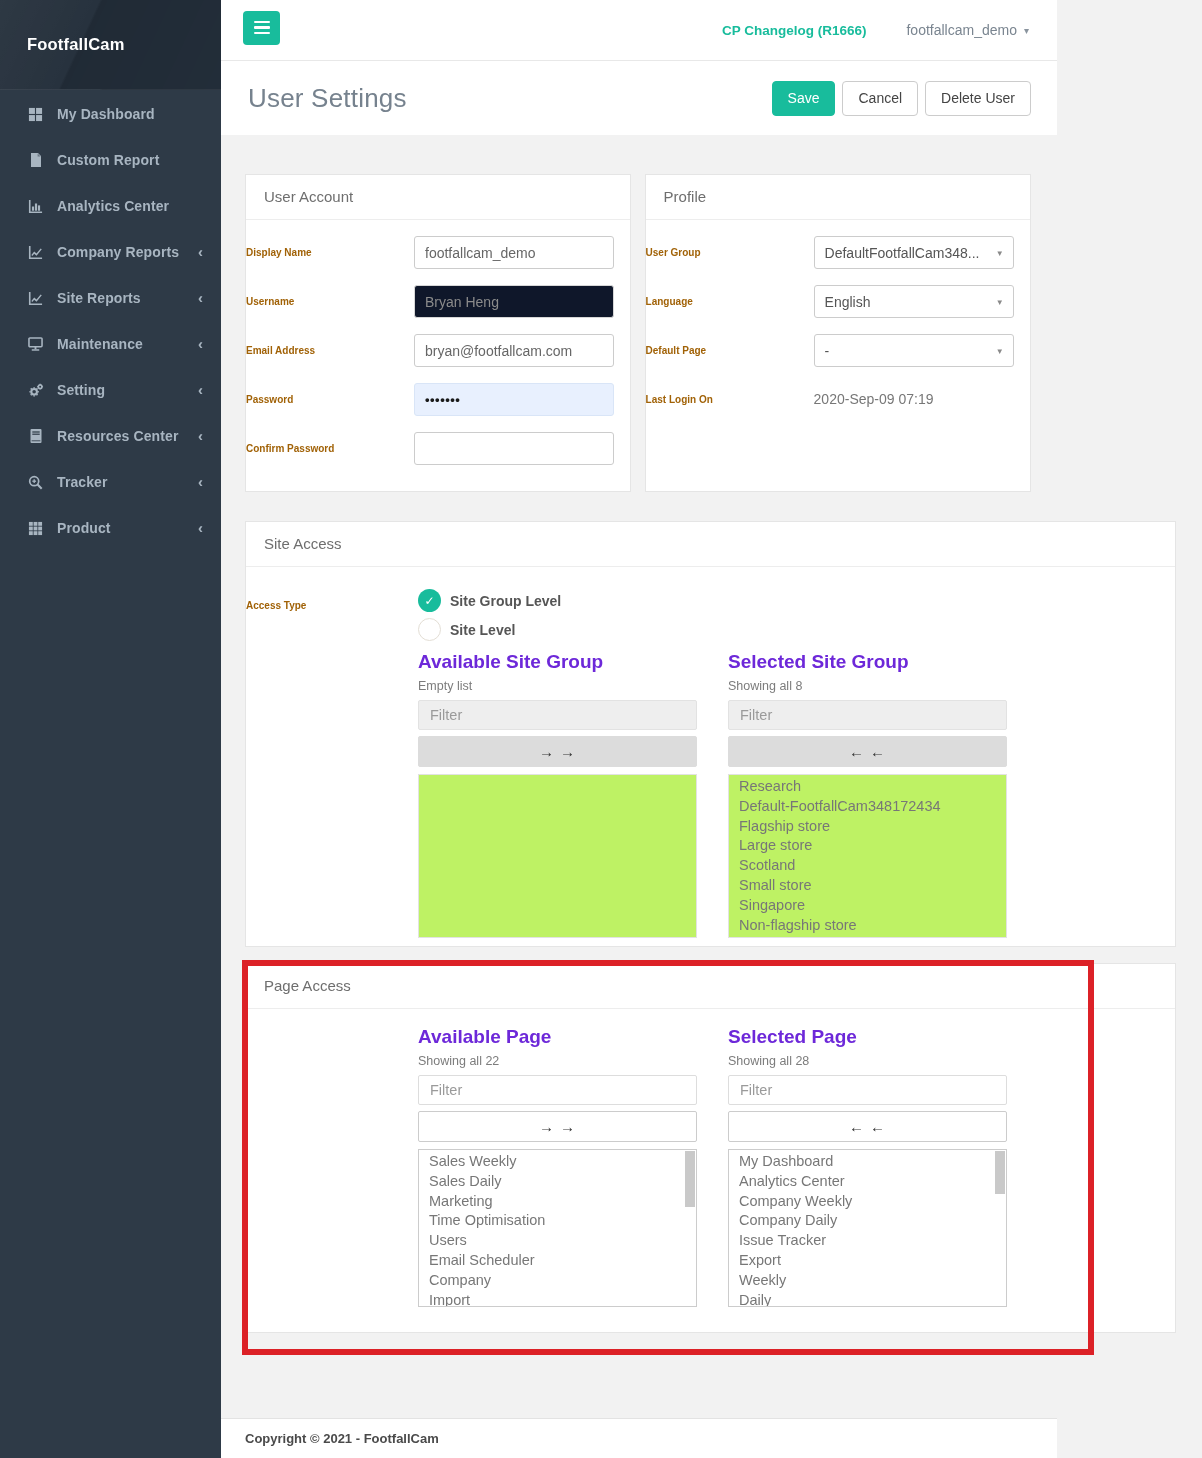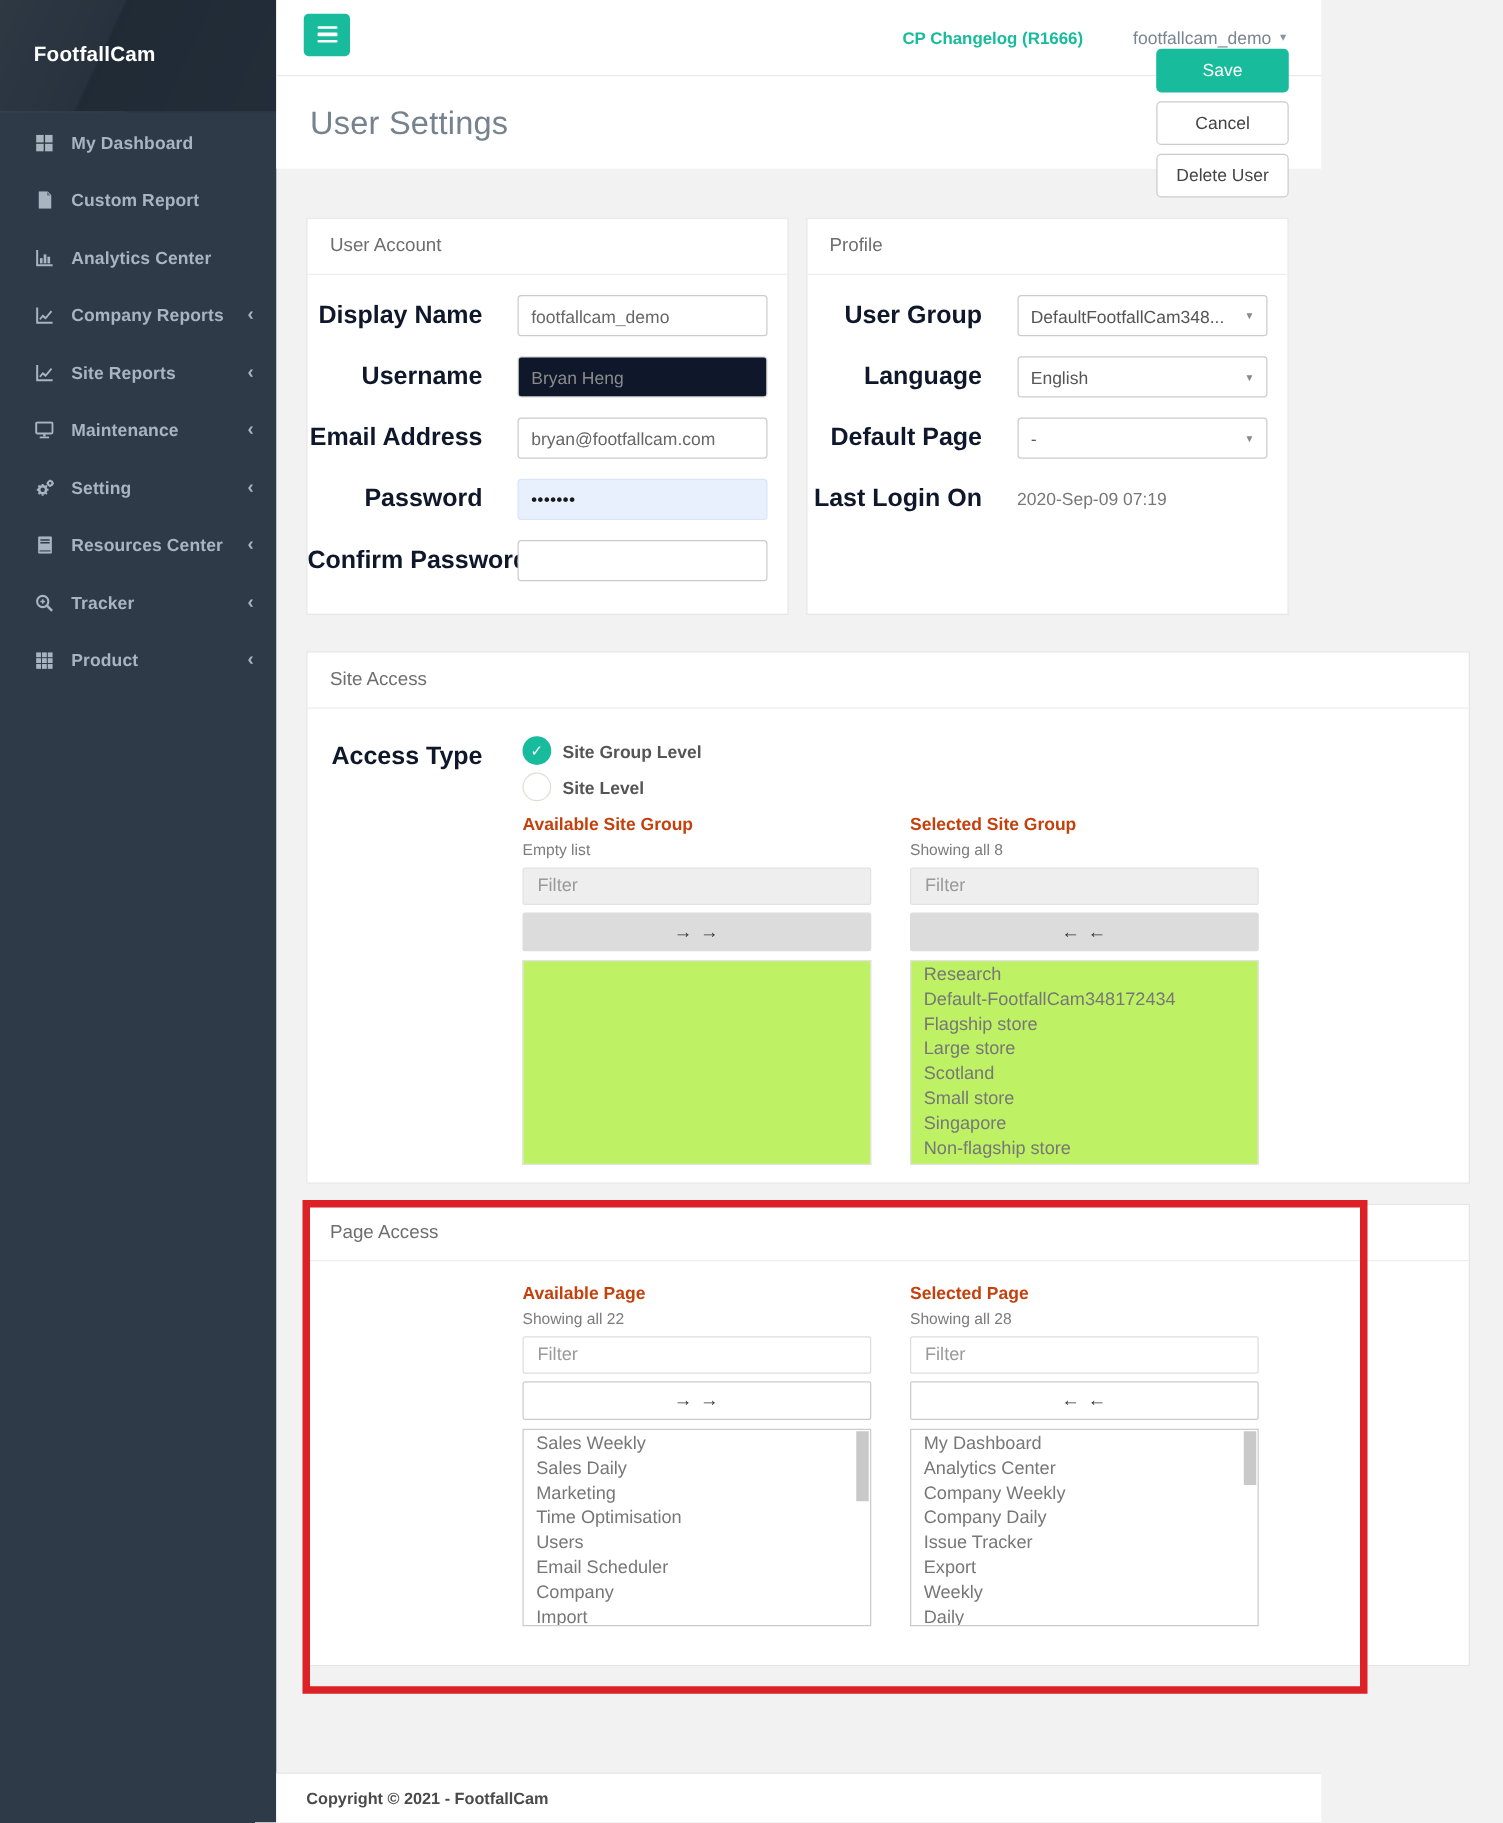--- a/index.html
+++ b/index.html
@@ -33,41 +33,41 @@
   .topbar { height:61px; background:#fff; border-bottom:1px solid #e8e8e8; display:flex; align-items:center; padding:0 28px 0 22px; }
   .hamburger { width:37px; height:34px; background:var(--accent); border:none; border-radius:4px; display:flex; flex-direction:column; align-items:center; justify-content:center; gap:3px; cursor:pointer; margin-top:-5px; }
   .hamburger i { display:block; width:16px; height:2.5px; background:#fff; border-radius:1px; }
   .topbar-right { margin-left:auto; display:flex; align-items:center; gap:40px; }
   .changelog { color:var(--accent); font-size:13.5px; font-weight:bold; text-decoration:none; cursor:pointer; }
   .user-menu { color:#7a8590; font-size:14px; cursor:pointer; display:flex; align-items:center; gap:7px; }
   .user-menu .caret { font-size:10px; color:#8a949e; }
 
   .heading-band { height:74px; background:#fff; display:flex; align-items:center; padding:0 26px 0 27px; }
   .page-title { font-size:26px; font-weight:normal; color:#76828e; letter-spacing:.2px; }
-  .heading-actions { margin-left:auto; display:flex; gap:7px;flex-direction:column; }
+  .heading-actions { margin-left:auto; display:flex; gap:7px; }
   .btn { height:35px; border-radius:4px; font-size:14px; font-family:inherit; cursor:pointer; padding:0 15px; }
   .btn-save { background:var(--accent); border:1px solid var(--accent); color:#fff; }
   .btn-plain { background:#fff; border:1px solid #ccc; color:#444; }
 
   .content { padding:39px 26px 0 24px; }
 
   
   .panel { background:#fff; border:1px solid #e5e5e5; overflow:hidden; }
   .panel-header { height:45px; line-height:44px; padding:0 18px; font-size:15px; color:#6e6e6e; border-bottom:1px solid #ededed; }
   .row1 { display:flex; gap:14px; }
   .panel-ua { width:458px; height:318px; }
   .panel-profile { width:459px; height:318px; }
   .panel-site { width:931px; height:426px; margin-top:29px; }
   .page-wrap { position:relative; margin-top:16px; width:931px; }
   .panel-page { width:931px; height:370px; }
   .red-highlight { position:absolute; left:-3px; top:-3px; width:852px; height:395px; border:6px solid var(--red); pointer-events:none; z-index:5; }
 
   .panel-body { padding-top:16px; }
   .form-row { display:flex; align-items:center; margin-bottom:16px; }
-  .form-label { width:140px; margin-right:28px; text-align:right; font-size:20px; font-weight:bold; color:#0f172a; line-height:33px; white-space:nowrap; }
+  .form-label { width:140px; margin-right:28px; font-size:10px; font-weight:bold; color:#a16207; line-height:33px; white-space:nowrap; }
   .ctl { width:200px; height:33px; }
   input.ctl { border:1px solid #ccc; border-radius:3px; padding:0 10px; font-size:14px; font-family:inherit; color:#666; background:#fff; }
   input.ctl::placeholder { color:#aaa; }
   input.ctl.disabled { background:#0f172a; border-color:#d7d7d7; color:#8b8b8b; }
   input.ctl.autofill { background:#e8f0fe; border-color:#d9e5f7; color:#1a1a1a; font-weight:bold; letter-spacing:.5px; font-size:13px; }
   .select { position:relative; border:1px solid #ccc; border-radius:3px; background:#fff; display:flex; align-items:center; padding:0 24px 0 10px; font-size:14px; color:#555; cursor:pointer; }
   .select .sel-text { white-space:nowrap; overflow:hidden; text-overflow:ellipsis; }
   .select .sel-caret { position:absolute; right:9px; top:50%; transform:translateY(-50%); font-size:8px; color:#8a8a8a; }
   .static-value { font-size:14px; color:#777; line-height:33px; }
 
@@ -75,21 +75,21 @@
   .access-row { display:flex; margin:22px 0 10px; }
   .radio-stack { display:flex; flex-direction:column; gap:6px; }
   .radio-line { display:flex; align-items:center; gap:9px; cursor:pointer; }
   .radio-dot { width:23px; height:23px; border-radius:50%; flex:0 0 23px; display:flex; align-items:center; justify-content:center; }
   .radio-dot.checked { background:var(--accent); color:#fff; font-size:12px; font-weight:bold; }
   .radio-dot.unchecked { background:#fff; border:1px solid #e3ded5; }
   .radio-label { font-size:14px; font-weight:bold; color:#555; }
 
   .dual { display:flex; padding-left:172px; gap:31px; }
   .dual-col { width:279px; }
-  .col-title { font-size:14px; font-weight:bold; color:#c2410c; margin-bottom:6px; }
+  .col-title { font-size:19px; font-weight:bold; color:#6d28d9; margin-bottom:6px; }
   .col-count { font-size:12.5px; color:#7c7c7c; margin-bottom:7px; }
   .filter-input { width:100%; height:30px; border-radius:2px; padding:0 11px; font-size:14.5px; font-family:inherit; }
   .filter-grey { background:#eeeeee; border:1px solid #e2e2e2; color:#666; }
   .filter-grey::placeholder { color:#9a9a9a; }
   .filter-white { background:#fff; border:1px solid #ddd; color:#666; }
   .filter-white::placeholder { color:#9a9a9a; }
   .transfer-btn { width:100%; height:31px; margin-top:6px; border-radius:2px; font-size:15px; font-weight:bold; color:#333; cursor:pointer; font-family:inherit; letter-spacing:1px; }
   .transfer-grey { background:#dcdcdc; border:1px solid #dcdcdc; }
   .transfer-white { background:#fff; border:1px solid #ccc; }
   .list-box { margin-top:7px; width:100%; overflow:hidden; position:relative; padding:2px 0; }

